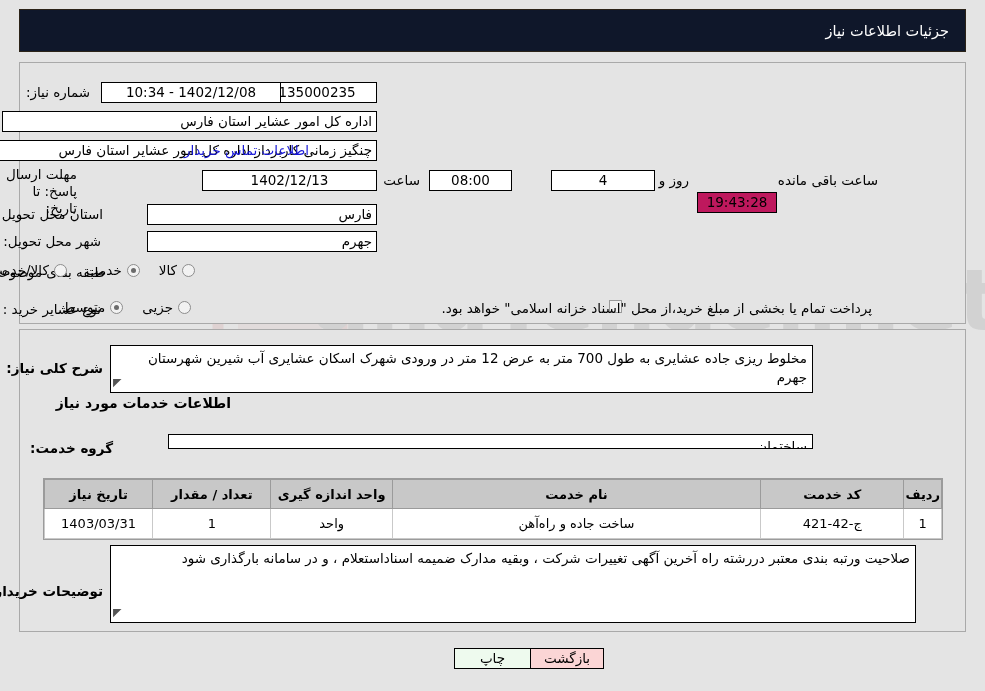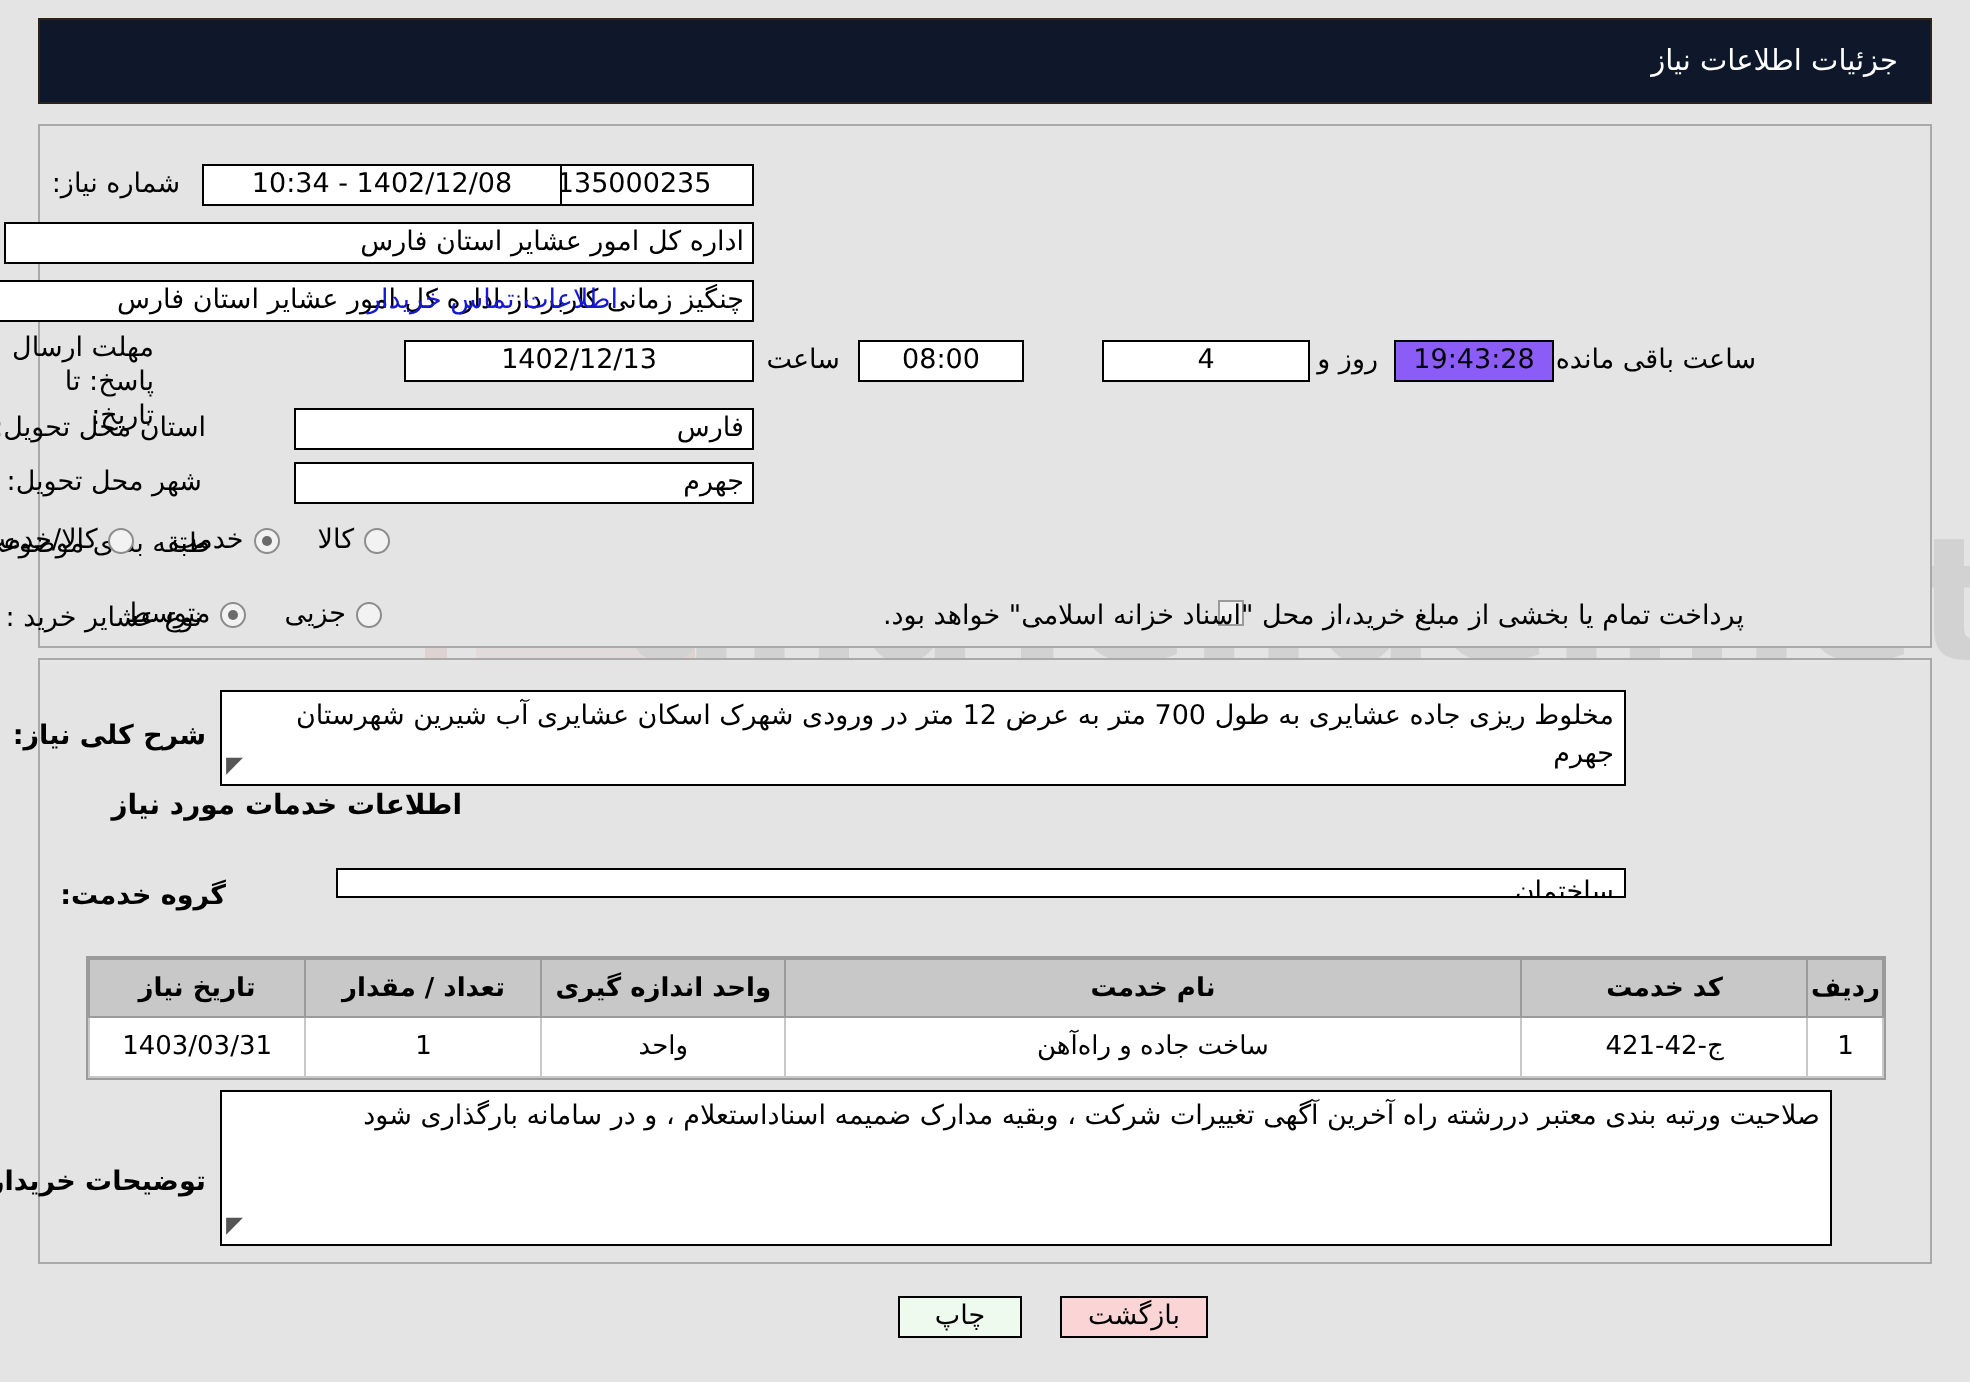--- a/index.html
+++ b/index.html
@@ -73,21 +73,21 @@
     height: 21px;
     line-height: 19px;
     font-size: 13.5px;
     padding: 0 4px;
     white-space: nowrap;
     overflow: hidden;
     text-align: center;
     color: #000;
   }
   .fld.rt { text-align: right; }
-  .fld.yellow { background: #8b5cf6; }
+  .fld.yellow { background: #be185d; margin-top: 22px; }
 
   .link {
     position: absolute;
     color: #1717d8;
     font-size: 13.5px;
     white-space: nowrap;
     cursor: pointer;
   }
 
   .note {
@@ -335,16 +335,16 @@
       </tbody>
     </table>
   </div>
 
   <div class="lbl lbl-b" style="right:882px; top:583px;">توضیحات خریدار:</div>
   <div class="ta" style="right:69px; top:545px; width:806px; height:78px;">
     <span>صلاحیت ورتبه بندی معتبر دررشته راه  آخرین آگهی تغییرات شرکت ،  وبقیه مدارک  ضمیمه اسناداستعلام ، و در سامانه بارگذاری شود</span>
     <span class="grip">◥</span>
   </div>
 
-  <div class="btn btn-print" style="right:474px; top:648px; width:62px;">چاپ</div>
+  <div class="btn btn-print" style="right:454px; top:648px; width:77px;">چاپ</div>
   <div class="btn btn-back" style="right:381px; top:648px; width:74px;">بازگشت</div>
 
 </div>
 
 </body></html>

